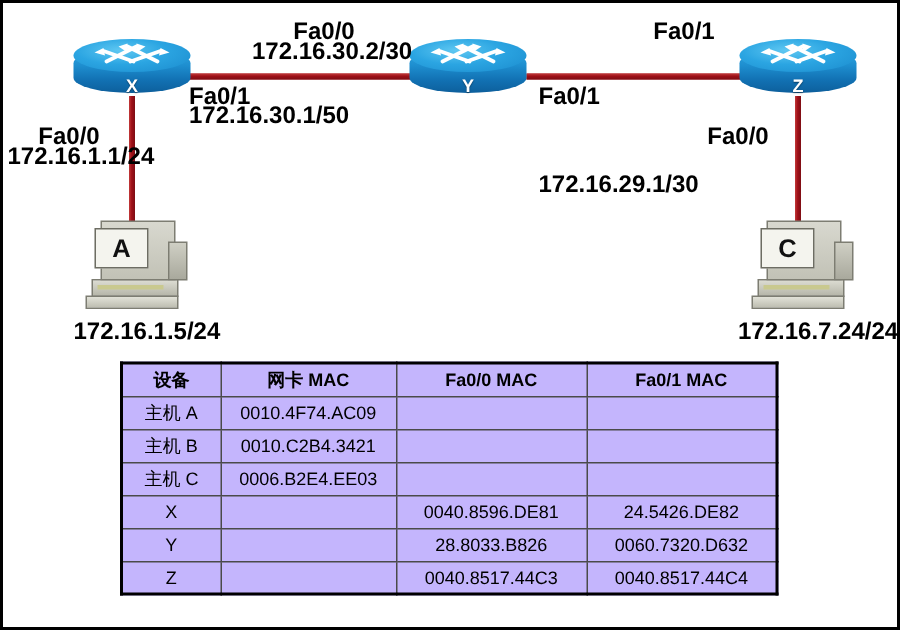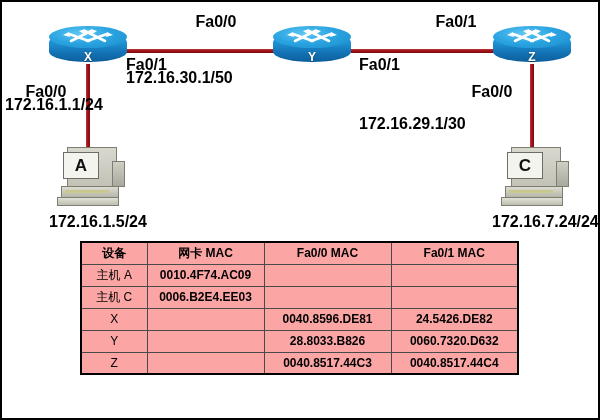--- a/index.html
+++ b/index.html
@@ -139,38 +139,38 @@
   }
   .caption.ctr { text-align: center; }
 
   
   #mac-table {
     position: absolute;
     left: 78px;
     top: 239px;
     width: 437px;
     border-collapse: collapse;
-    background: #fca5a5;
+    background: #c4b5fd;
     border: 2px solid #000000;
     table-layout: fixed;
   }
   #mac-table td, #mac-table th {
     border: 1px solid #4a4a4a;
     height: 22px;
     font-size: 12px;
     color: #000000;
     padding: 0 6px;
     box-sizing: border-box;
   }
   #mac-table th {
     font-weight: bold;
     text-align: center;
   }
   #mac-table td.dev { text-align: center; }
-  #mac-table td.mac { text-align: center; font-weight: bold; }
+  #mac-table td.mac { text-align: center; }
   .col-dev { width: 66px; }
   .col-nic { width: 117px; }
   .col-f0  { width: 127px; }
   .col-f1  { width: 127px; }
 </style>
 </head>
 <body>
 
 <div id="screen">
 
@@ -261,20 +261,21 @@
     </div>
     <div class="caption" style="left:490px; top:213px;">172.16.7.24/24</div>
 
     <div class="caption ctr" style="left:14px; top:83px; width:60px;">Fa0/0</div>
     <div class="caption ctr" style="left:3px; top:96px; width:82px;">172.16.1.1/24</div>
 
     <div class="caption" style="left:124px; top:56px;">Fa0/1</div>
     <div class="caption" style="left:124px; top:69px;">172.16.30.1/50</div>
 
     <div class="caption ctr" style="left:169px; top:13px; width:90px;">Fa0/0</div>
+    <div class="caption ctr" style="left:166px; top:26px; width:96px;">172.16.30.2/30</div>
 
     <div class="caption" style="left:357px; top:56px;">Fa0/1</div>
     <div class="caption" style="left:357px; top:69px;margin-top:46px;">172.16.29.1/30</div>
 
     <div class="caption ctr" style="left:409px; top:13px; width:90px;">Fa0/1</div>
 
     <div class="caption ctr" style="left:460px; top:83px; width:60px;">Fa0/0</div>
   </div>
 
   <table id="mac-table">
@@ -293,20 +294,26 @@
       </tr>
     </thead>
     <tbody>
       <tr>
         <td class="dev">主机 A</td>
         <td class="mac">0010.4F74.AC09</td>
         <td class="mac"></td>
         <td class="mac"></td>
       </tr>
       <tr>
+        <td class="dev">主机 B</td>
+        <td class="mac">0010.C2B4.3421</td>
+        <td class="mac"></td>
+        <td class="mac"></td>
+      </tr>
+      <tr>
         <td class="dev">主机 C</td>
         <td class="mac">0006.B2E4.EE03</td>
         <td class="mac"></td>
         <td class="mac"></td>
       </tr>
       <tr>
         <td class="dev">X</td>
         <td class="mac"></td>
         <td class="mac">0040.8596.DE81</td>
         <td class="mac">24.5426.DE82</td>

